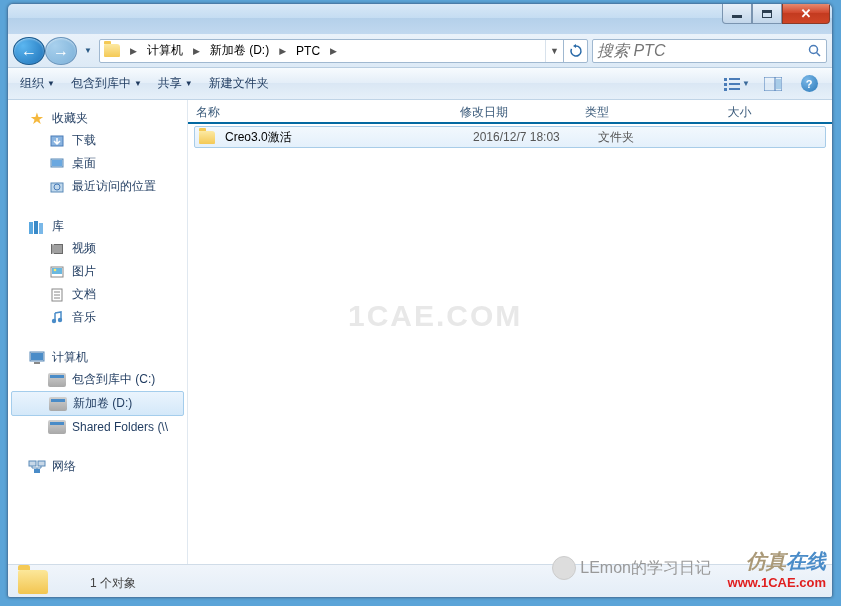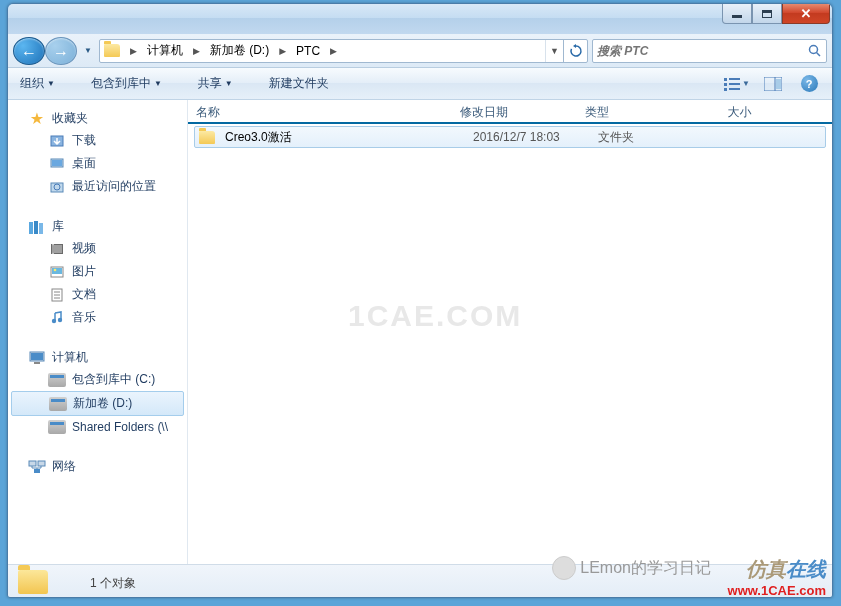--- a/index.html
+++ b/index.html
@@ -25,24 +25,24 @@
     .addressbar { flex: 1; height: 24px; border: 1px solid #a0b8d0; background: white; display: flex; align-items: center; border-radius: 2px; }
     .addr-icon { width: 24px; display: flex; align-items: center; justify-content: center; }
     .fldr-icon { width: 16px; height: 13px; background: linear-gradient(to bottom, #fce9a3, #f4c955); border-radius: 1px 3px 1px 1px; position: relative; }
     .fldr-icon::before { content: ''; position: absolute; top: -3px; left: 0; width: 7px; height: 3px; background: #f4c955; border-radius: 1px 1px 0 0; }
     .breadcrumb { flex: 1; display: flex; align-items: center; height: 100%; }
     .bc-seg { padding: 0 4px; height: 100%; display: flex; align-items: center; color: #000; }
     .bc-arrow { padding: 0 6px; color: #555; font-size: 9px; height: 100%; display: flex; align-items: center; }
     .addr-drop { width: 18px; height: 100%; border-left: 1px solid #d8e2ec; display: flex; align-items: center; justify-content: center; color: #555; font-size: 9px; }
     .addr-ref { width: 24px; height: 100%; border-left: 1px solid #a0b8d0; display: flex; align-items: center; justify-content: center; color: #2a6aa8; }
     .searchbar { width: 235px; height: 24px; border: 1px solid #a0b8d0; background: white; display: flex; align-items: center; padding: 0 4px; border-radius: 2px; }
-    .searchbar input { border: none; outline: none; flex: 1; font-style: italic; color: #3b82f6; font-size: 12px; font-family: inherit; font-weight: bold; }
+    .searchbar input { border: none; outline: none; flex: 1; font-style: italic; color: #3b82f6; font-size: 16px; font-family: inherit; }
     .search-icon { color: #4a7cb8; font-size: 14px; }
     
-    .toolbar { height: 32px; background: linear-gradient(to bottom, #f7fbfe, #e4eef8 48%, #dae7f4 49%, #e6f0f9); border-bottom: 1px solid #c0d4e6; display: flex; align-items: center; padding: 0 8px; gap: 28px; }
+    .toolbar { height: 32px; background: linear-gradient(to bottom, #f7fbfe, #e4eef8 48%, #dae7f4 49%, #e6f0f9); border-bottom: 1px solid #c0d4e6; display: flex; align-items: center; padding: 0 8px; gap: 8px; }
     .tool-item { color: #1e3a5f; display: flex; align-items: center; gap: 3px; padding: 3px 4px; }
     .tool-drop { font-size: 8px; color: #1e3a5f; }
     .toolbar-right { margin-left: auto; display: flex; align-items: center; gap: 6px; }
     .tr-btn { width: 30px; height: 22px; display: flex; align-items: center; justify-content: center; color: #3a6a9a; }
     .tr-btn.view { border: 1px solid transparent; }
     .tr-drop { font-size: 8px; margin-left: 2px; }
     .help-icon { width: 17px; height: 17px; border-radius: 50%; background: radial-gradient(circle at 35% 30%, #7ab8e8, #2a78b8); color: white; display: flex; align-items: center; justify-content: center; font-size: 11px; font-weight: bold; }
     
     .content { display: flex; height: 464px; background: white; }
     .sidebar { width: 180px; border-right: 1px solid #e0e8f0; overflow-y: auto; padding-top: 8px; }
@@ -76,21 +76,21 @@
     .fcell.type { width: 113px; color: #555; }
     .fcell.size { width: 100px; color: #555; }
     
     .statusbar { height: 38px; background: linear-gradient(to bottom, #f0f5fb, #e2ecf6); border-top: 1px solid #d0dce8; display: flex; align-items: center; padding: 3px 10px; gap: 14px; }
     .status-icon { width: 34px; height: 28px; }
     .big-folder { width: 30px; height: 24px; background: linear-gradient(to bottom, #fce79a, #f2c550); border-radius: 2px 4px 2px 2px; position: relative; }
     .big-folder::before { content:''; position:absolute; top:-5px; left:0; width:12px; height:5px; background:#f4c955; border-radius:2px 2px 0 0; }
     .status-text { color: #444; margin-left: 24px; }
     
     .watermark-1cae { position: absolute; left: 340px; top: 295px; color: #e8e8e8; font-size: 30px; font-weight: bold; letter-spacing: 2px; }
-    .watermark-right { position: absolute; right: 15px; bottom: 8px; display: flex; flex-direction: column; align-items: flex-end; }
+    .watermark-right { position: absolute; right: 15px; bottom: 16px; display: flex; flex-direction: column; align-items: flex-end; }
     .wm-brand { color: #aa9978; font-size: 20px; font-style: italic; font-weight: bold; }
     .wm-brand .zai { color: #4a8cc8; }
     .wm-url { color: #e01f1f; font-size: 13px; font-weight: bold; }
     .wm-lemon { position: absolute; right: 130px; bottom: 26px; color: #999; font-size: 16px; display: flex; align-items: center; gap: 4px; }
     .wm-avatar { width: 24px; height: 24px; border-radius: 50%; background: #ddd; border: 1px solid #ccc; }
     
     svg { display: block; }
   </style>
 </head>
 <body>

